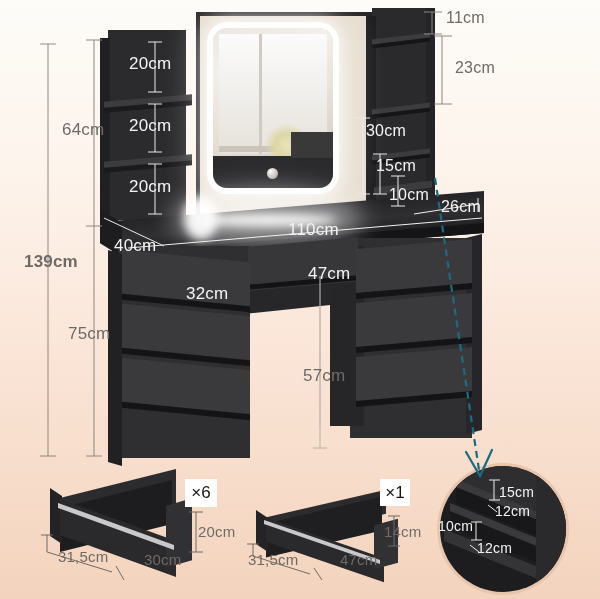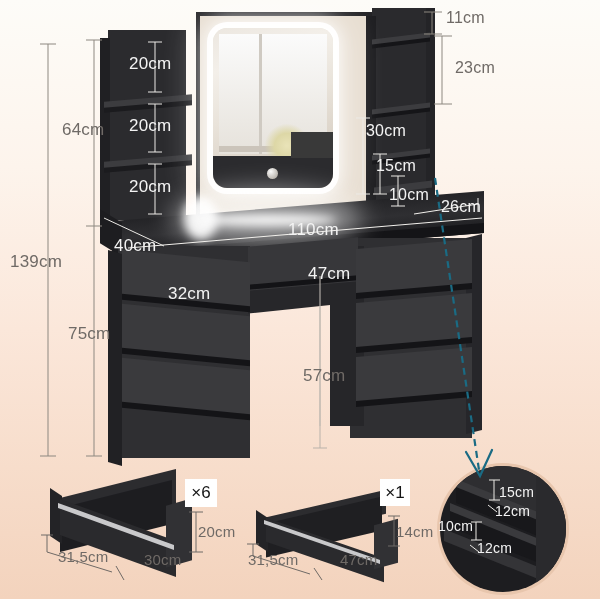--- a/index.html
+++ b/index.html
@@ -228,49 +228,49 @@
     <line x1="494" y1="480" x2="494" y2="500" stroke="#eceae6" stroke-width="1"></line>
     <line x1="489" y1="480" x2="500" y2="480" stroke="#eceae6" stroke-width="1"></line>
     <line x1="489" y1="500" x2="500" y2="500" stroke="#eceae6" stroke-width="1"></line>
     <line x1="488" y1="505" x2="497" y2="512" stroke="#eceae6" stroke-width="1"></line>
     <line x1="476" y1="522" x2="476" y2="540" stroke="#eceae6" stroke-width="1"></line>
     <line x1="471" y1="522" x2="482" y2="522" stroke="#eceae6" stroke-width="1"></line>
     <line x1="471" y1="540" x2="482" y2="540" stroke="#eceae6" stroke-width="1"></line>
     <line x1="470" y1="545" x2="479" y2="552" stroke="#eceae6" stroke-width="1"></line>
   </svg>
 
-  <div class="dim dark" style="left:10px;top:252px;">139cm</div>
+  <div class="dim dark" style="left:24px;top:252px;font-weight:bold;">139cm</div>
   <div class="dim dark" style="left:62px;top:120px;">64cm</div>
   <div class="dim dark" style="left:68px;top:324px;">75cm</div>
 
   <div class="dim light" style="left:129px;top:54px;">20cm</div>
   <div class="dim light" style="left:129px;top:116px;">20cm</div>
   <div class="dim light" style="left:129px;top:177px;">20cm</div>
 
   <div class="dim light" style="left:114px;top:236px;">40cm</div>
   <div class="dim light" style="left:288px;top:220px;text-align:center;">110cm</div>
 
   <div class="dim dark s16" style="left:446px;top:9px;">11cm</div>
   <div class="dim dark s16" style="left:455px;top:59px;">23cm</div>
   <div class="dim light s16" style="left:366px;top:122px;">30cm</div>
   <div class="dim light s16" style="left:376px;top:157px;">15cm</div>
   <div class="dim light s16" style="left:389px;top:186px;">10cm</div>
   <div class="dim light s16" style="left:441px;top:198px;">26cm</div>
 
-  <div class="dim light" style="left:168px;top:284px;">32cm</div>
+  <div class="dim light" style="left:186px;top:284px;">32cm</div>
   <div class="dim light" style="left:308px;top:264px;">47cm</div>
   <div class="dim dark" style="left:303px;top:366px;">57cm</div>
 
   <div class="badge" style="left:185px;top:479px;width:32px;height:28px;">×6</div>
   <div class="dim dark s15" style="left:198px;top:523px;">20cm</div>
   <div class="dim dark s15" style="left:58px;top:548px;">31,5cm</div>
   <div class="dim dark s15" style="left:144px;top:551px;">30cm</div>
 
   <div class="badge" style="left:380px;top:479px;width:30px;height:27px;">×1</div>
-  <div class="dim dark s15" style="left:396px;top:523px;text-align:center;">14cm</div>
+  <div class="dim dark s15" style="left:384px;top:523px;text-align:center;">14cm</div>
   <div class="dim dark s15" style="left:248px;top:551px;">31,5cm</div>
   <div class="dim dark s15" style="left:340px;top:551px;">47cm</div>
 
   <div class="dim light s14" style="left:499px;top:484px;">15cm</div>
   <div class="dim light s14" style="left:495px;top:503px;">12cm</div>
   <div class="dim light s14" style="left:438px;top:518px;">10cm</div>
   <div class="dim light s14" style="left:477px;top:540px;">12cm</div>
 
 </div>
 

